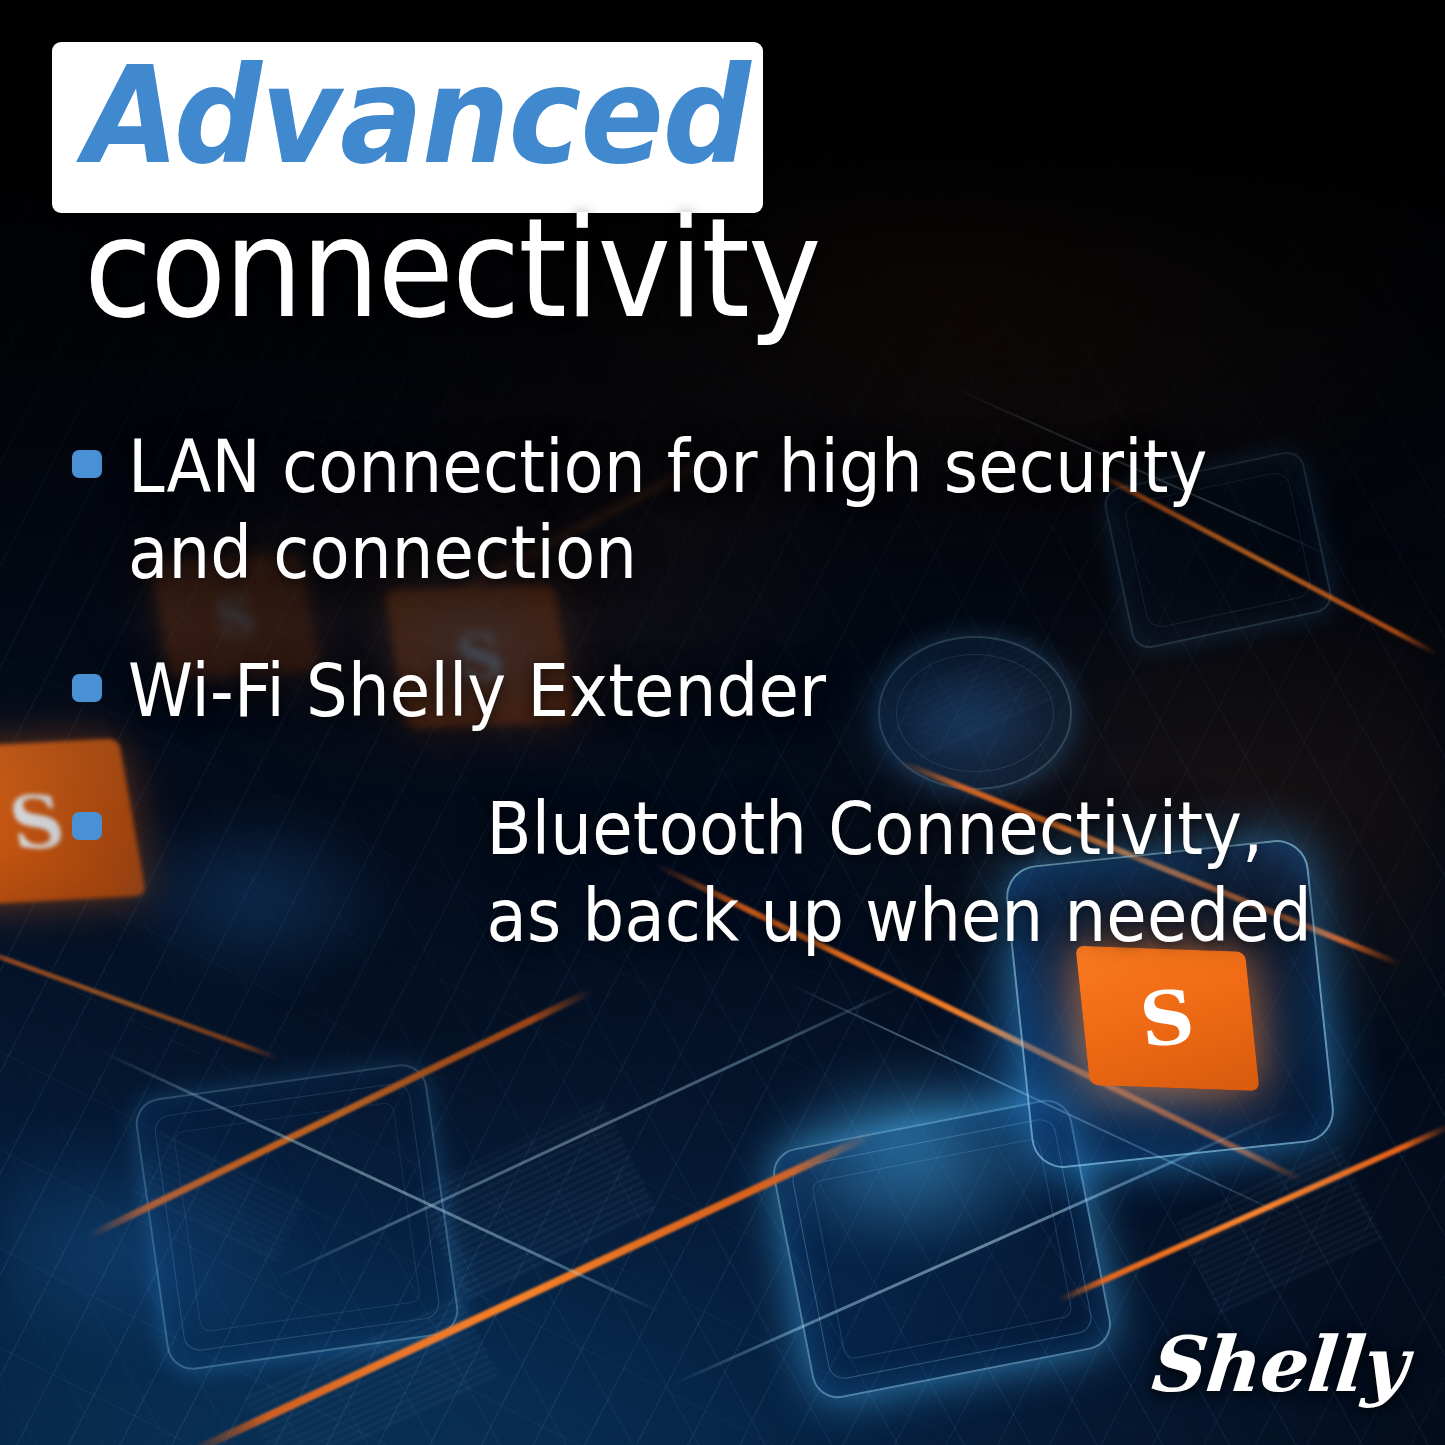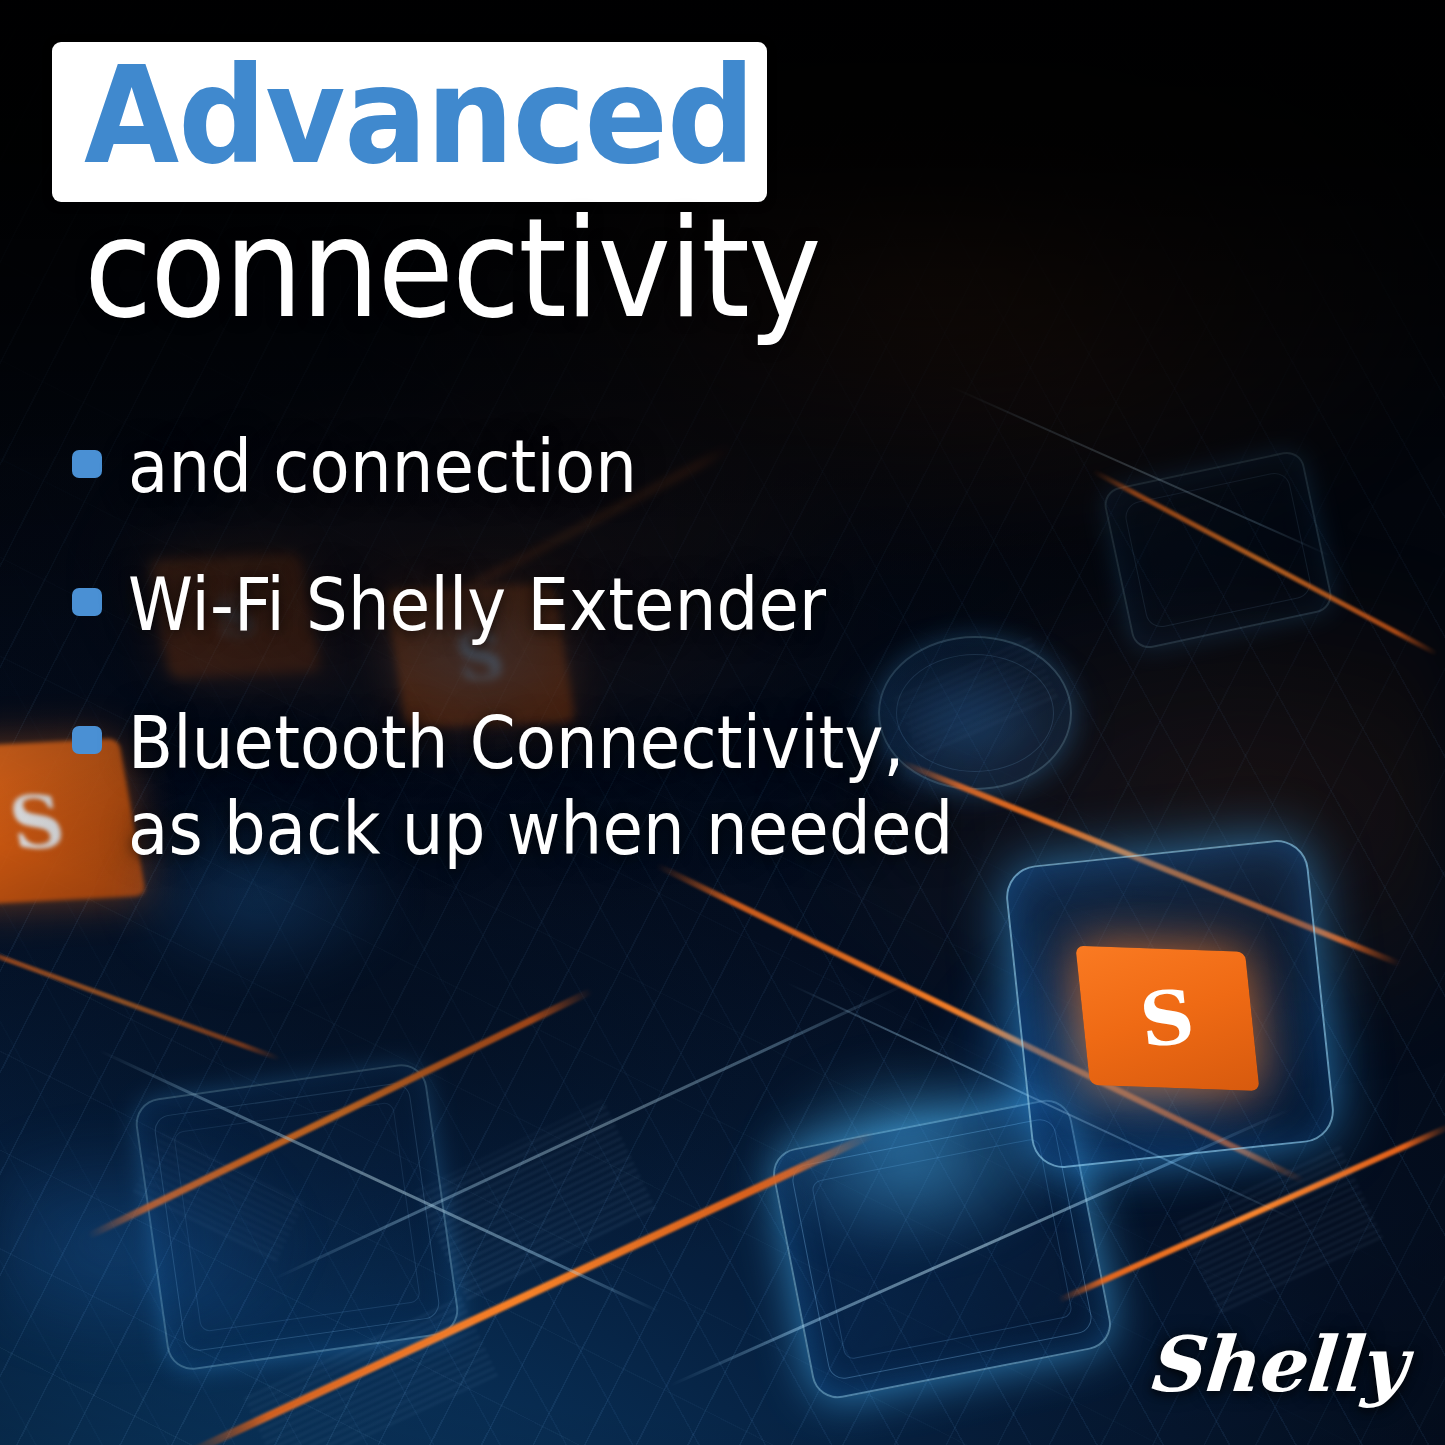--- a/index.html
+++ b/index.html
@@ -109,40 +109,41 @@
       radial-gradient(58% 34% at 30% 36%, rgba(2,6,16,.62) 0%, rgba(2,6,16,.28) 56%, rgba(0,0,0,0) 84%),
       radial-gradient(50% 26% at 26% 70%, rgba(2,6,16,.42) 0%, rgba(0,0,0,0) 80%);
   }
 
   
   #content{position:absolute;inset:0;}
 
   #headline-chip{
     position:absolute;left:52px;top:42px;
     background:#ffffff;border-radius:9px;
-    padding:6px 26px 17px 32px;
+    padding:6px 26px 28px 32px;
     box-shadow:0 2px 10px rgba(0,0,0,.45);
+    font-style:italic;
   }
   #headline-top{
     font-family:"Liberation Sans Narrow","DejaVu Sans Condensed","Liberation Sans",sans-serif;
     font-weight:700;font-size:134px;line-height:1.02;letter-spacing:-1px;
     color:#4089ce;white-space:nowrap;
     transform:scaleX(1.02);transform-origin:left center;
   }
   #headline-bottom{
     position:absolute;left:84px;top:200px;
     font-family:"Liberation Sans Narrow","DejaVu Sans Condensed","Liberation Sans",sans-serif;
     font-weight:400;font-size:138px;line-height:1.0;letter-spacing:-2px;
     color:#ffffff;white-space:nowrap;
     text-shadow:0 2px 14px rgba(0,0,0,.55);
   }
 
   #bullets{position:absolute;left:72px;top:424px;width:1240px;}
   .bullet{position:relative;display:flex;align-items:flex-start;margin-bottom:52px;}
-  .bullet:last-child{margin-bottom:0;}
+  .bullet:last-child{margin-bottom:0;justify-content:space-between;}
   .bullet-marker{
     flex:0 0 auto;width:30px;height:28px;border-radius:7px;
     background:#4a90d4;margin-top:26px;margin-right:26px;
   }
   .bullet-text{
     font-family:"Liberation Sans Narrow","DejaVu Sans Condensed","Liberation Sans",sans-serif;
     font-weight:400;font-size:73px;line-height:1.18;color:#ffffff;
     letter-spacing:.2px;
     text-shadow:0 2px 12px rgba(0,0,0,.62), 0 0 34px rgba(0,0,0,.45);
   }
@@ -250,20 +251,21 @@
       <div id="headline-top">Advanced</div>
     </div>
 
     <div id="headline-bottom">connectivity</div>
 
     <div id="bullets">
 
       <div class="bullet">
         <span class="bullet-marker"></span>
         <span class="bullet-text">
+          <span>LAN connection for high security</span>
           <span class="l2">and connection</span>
         </span>
       </div>
 
       <div class="bullet">
         <span class="bullet-marker"></span>
         <span class="bullet-text">
           <span class="l2">Wi-Fi Shelly Extender</span>
         </span>
       </div>

